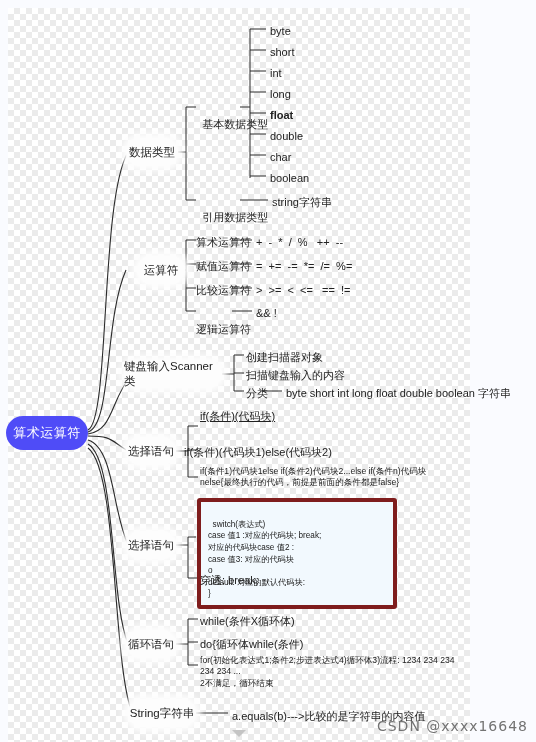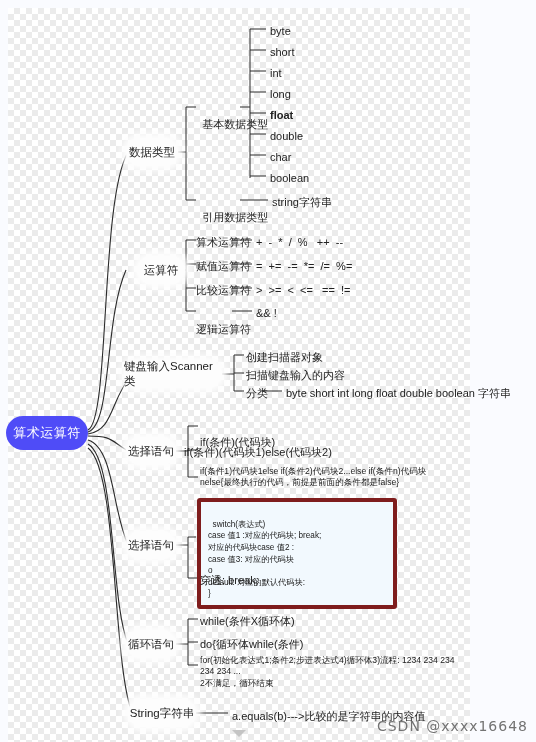--- a/index.html
+++ b/index.html
@@ -177,21 +177,21 @@
   <span>键盘输入Scanner类</span>
 </div>
 <div class="node leaf" style="left:246px;top:350px;"><span>创建扫描器对象</span></div>
 <div class="node leaf" style="left:246px;top:368px;"><span>扫描键盘输入的内容</span></div>
 <div class="node leaf" style="left:246px;top:386px;"><span>分类</span></div>
 <div class="node leaf" style="left:286px;top:386px;"><span>byte short int long float double boolean 字符串</span></div>
 
 <div class="node l1" style="left:126px;top:437px;width:50px;">
   <span>选择语句</span>
 </div>
-<div class="node leaf" style="left:200px;top:435px;"><span>if(条件)(代码块)</span></div>
+<div class="node leaf" style="left:200px;top:409px;text-decoration:underline;"><span>if(条件)(代码块)</span></div>
 <div class="node leaf" style="left:184px;top:445px;"><span>if(条件)(代码块1)else(代码块2)</span></div>
 <div class="node leaf big" style="left:200px;top:466px;width:268px;"><span>if(条件1)代码块1else if(条件2)代码块2...else if(条件n)代码块
 nelse{最终执行的代码，前提是前面的条件都是false}</span></div>
 
 <div class="node l1" style="left:126px;top:531px;width:50px;">
   <span>选择语句</span>
 </div>
 <div class="code-box" style="left:197px;top:498px;width:178px;">
   <span>switch(表达式)
 case 值1 :对应的代码块; break;

